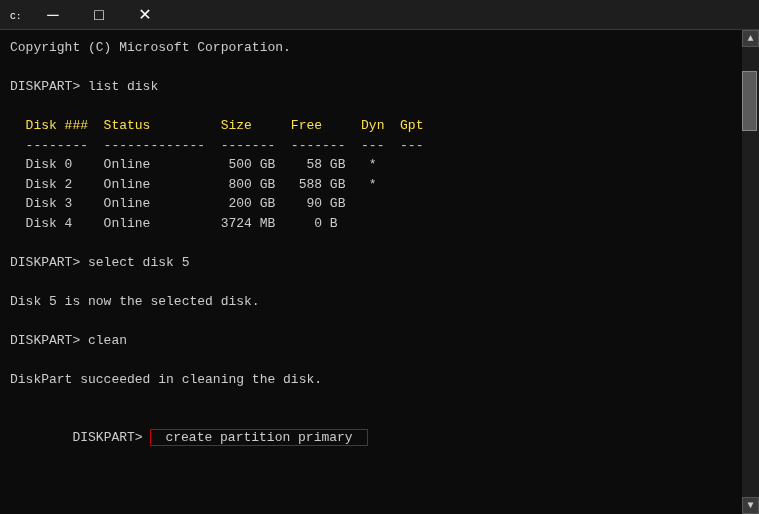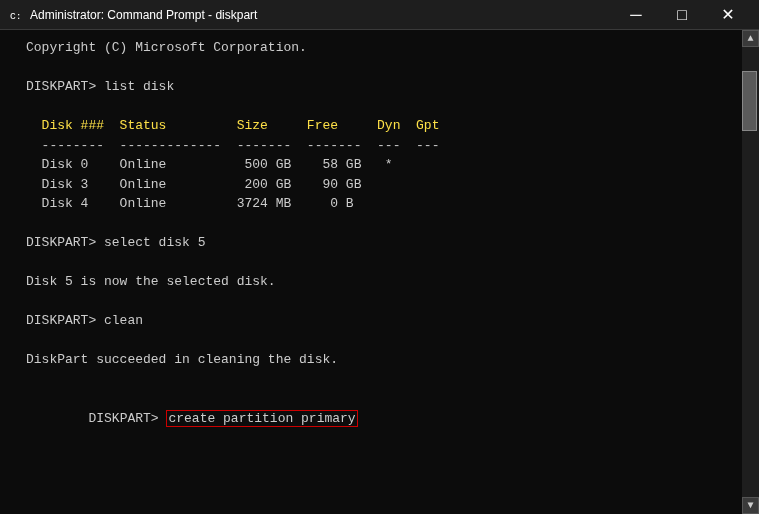--- a/index.html
+++ b/index.html
@@ -83,21 +83,20 @@
 
     .terminal {
       flex: 1;
       background: #0c0c0c;
       color: #cccccc;
       padding: 8px 10px;
       overflow-y: auto;
       font-family: 'Courier New', Courier, monospace;
       font-size: 13px;
       line-height: 1.5;
-      margin-left: 16px;
     }
 
     .scrollbar {
       width: 17px;
       background: #1e1e1e;
       display: flex;
       flex-direction: column;
       align-items: center;
     }
 
@@ -123,21 +122,21 @@
     }
 
     .line {
       white-space: pre;
       color: #cccccc;
     }
 
     .highlight-box {
       display: inline;
       border: 1.5px solid #cc0000;
-      padding: 0 1px;
+      padding: 0 14px;
     }
 
     .table-header {
       color: #fde047;
     }
 
     .separator {
       color: #cccccc;
     }
   </style>
@@ -146,38 +145,38 @@
 
 <div class="window">
 
   <div class="title-bar">
     <div class="title-bar-icon">
       <svg viewBox="0 0 16 16" fill="none">
         <rect width="16" height="16" fill="#1e1e1e"></rect>
         <text x="1" y="13" font-size="11" fill="#ffffff" font-family="Courier New">C:</text>
       </svg>
     </div>
-    <span class="title-bar-text">Administrator: Command Prompt - diskpart</span>
     <div class="title-bar-controls">
       <button class="title-btn">─</button>
       <button class="title-btn">□</button>
       <button class="title-btn close">✕</button>
     </div>
   </div>
 
   <div class="content-area">
     <div class="terminal">
 
       <div class="line">Copyright (C) Microsoft Corporation.</div>
       <div class="line">&nbsp;</div>
       <div class="line">DISKPART&gt; list disk</div>
       <div class="line">&nbsp;</div>
       <div class="line table-header">  Disk ###  Status         Size     Free     Dyn  Gpt</div>
       <div class="line separator">  --------  -------------  -------  -------  ---  ---</div>
       <div class="line">  Disk 0    Online          500 GB    58 GB   *</div>
+      <div class="line">  Disk 2    Online          800 GB   588 GB   *</div>
       <div class="line">  Disk 3    Online          200 GB    90 GB</div>
       <div class="line">  Disk 4    Online         3724 MB     0 B</div>
       <div class="line">&nbsp;</div>
       <div class="line">DISKPART&gt; select disk 5</div>
       <div class="line">&nbsp;</div>
       <div class="line">Disk 5 is now the selected disk.</div>
       <div class="line">&nbsp;</div>
       <div class="line">DISKPART&gt; clean</div>
       <div class="line">&nbsp;</div>
       <div class="line">DiskPart succeeded in cleaning the disk.</div>

